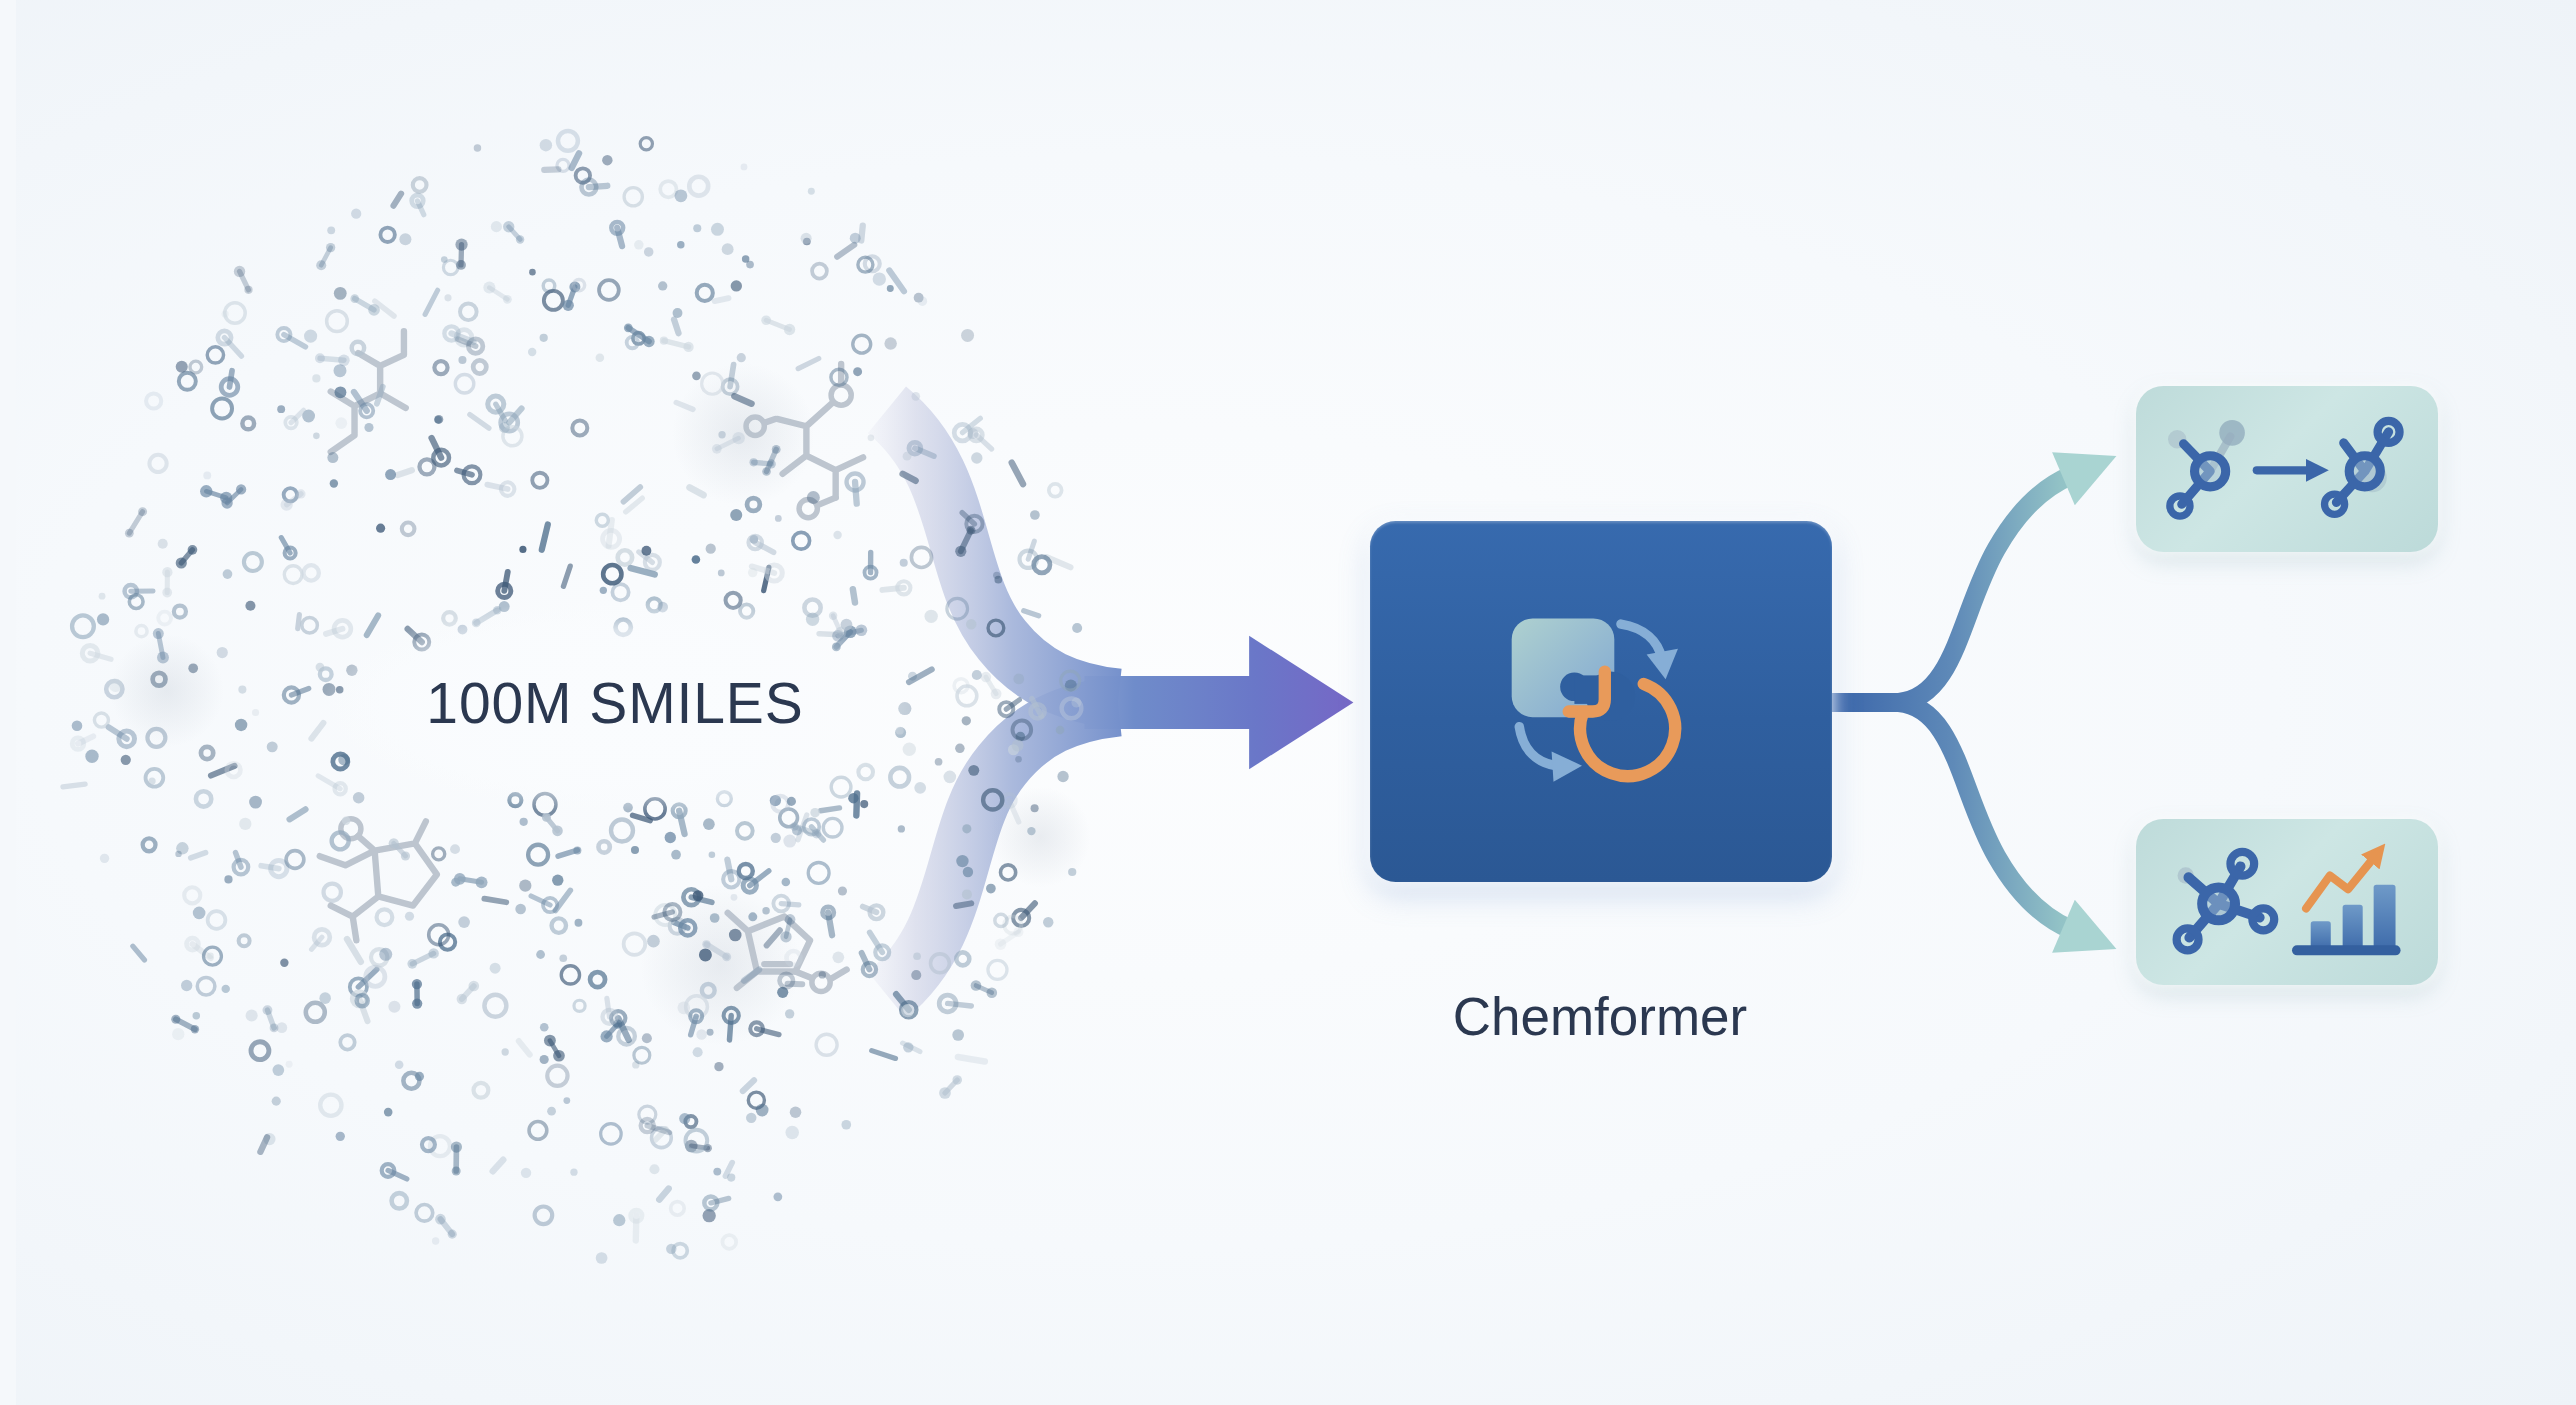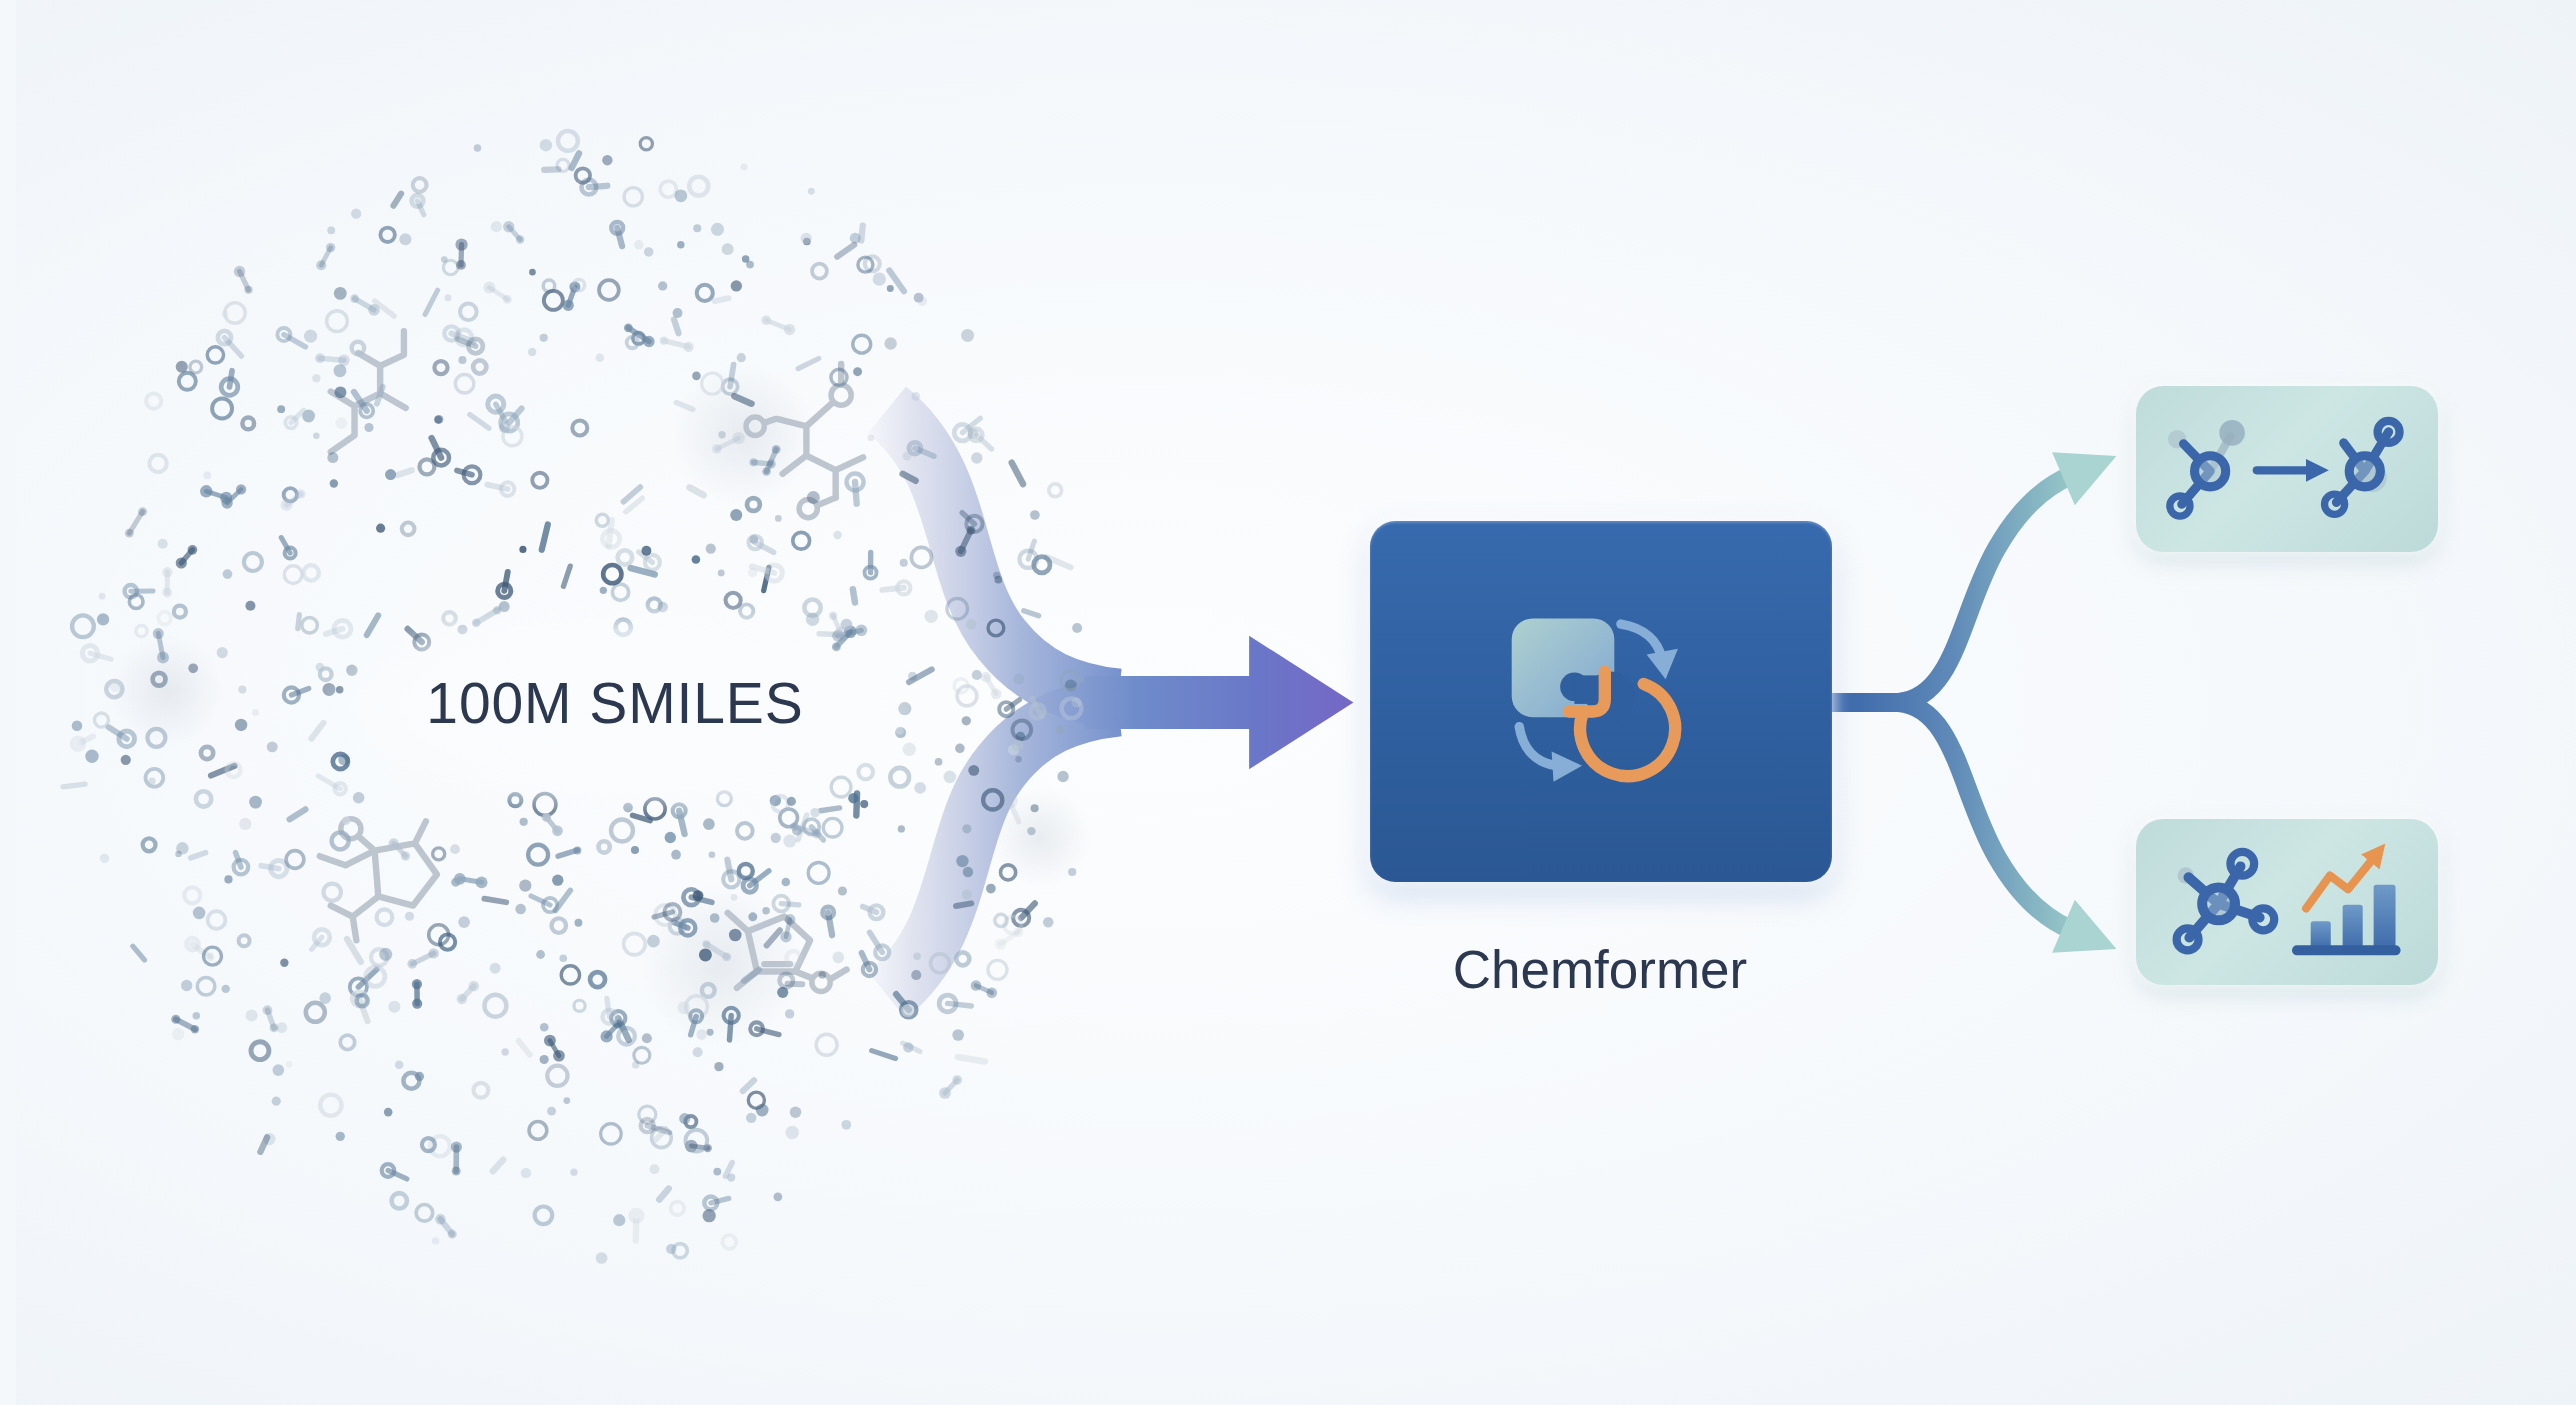--- a/index.html
+++ b/index.html
@@ -17,21 +17,21 @@
     font-size:57px;font-weight:500;letter-spacing:0.9px;color:#2b3850;white-space:nowrap;
   }
   .model-box{
     position:absolute;z-index:3;left:1354px;top:521px;width:462px;height:361px;
     border-radius:25.6px;
     background:linear-gradient(180deg,#376aae 0%, #2f5f9f 55%, #2b5894 100%);
     box-shadow:0 0 18.3px rgba(255,255,255,0.95), 0 12.8px 31px rgba(120,155,210,0.30), inset 0 1.8px 2.7px rgba(255,255,255,0.25);
     display:flex;align-items:center;justify-content:center;
   }
   .model-label{
-    position:absolute;z-index:3;left:1584px;top:969px;transform:translate(-50%,-50%);
+    position:absolute;z-index:3;left:1584px;top:1016px;transform:translate(-50%,-50%);
     text-align:center;font-size:53px;line-height:61px;font-weight:500;color:#2b3850;white-space:nowrap;
   }
   .output-box{
     position:absolute;z-index:3;width:302px;border-radius:27.4px;
     background:linear-gradient(135deg,#bedbda 0%, #cde6e4 45%, #bcdad9 100%);
     box-shadow:0 0 12.8px rgba(255,255,255,0.9), 0 9.1px 22px rgba(130,170,180,0.25);
     display:flex;align-items:center;justify-content:center;
   }
   .output-top{left:2120px;top:386px;height:166px;}
   .output-bottom{left:2120px;top:819px;height:166px;}

